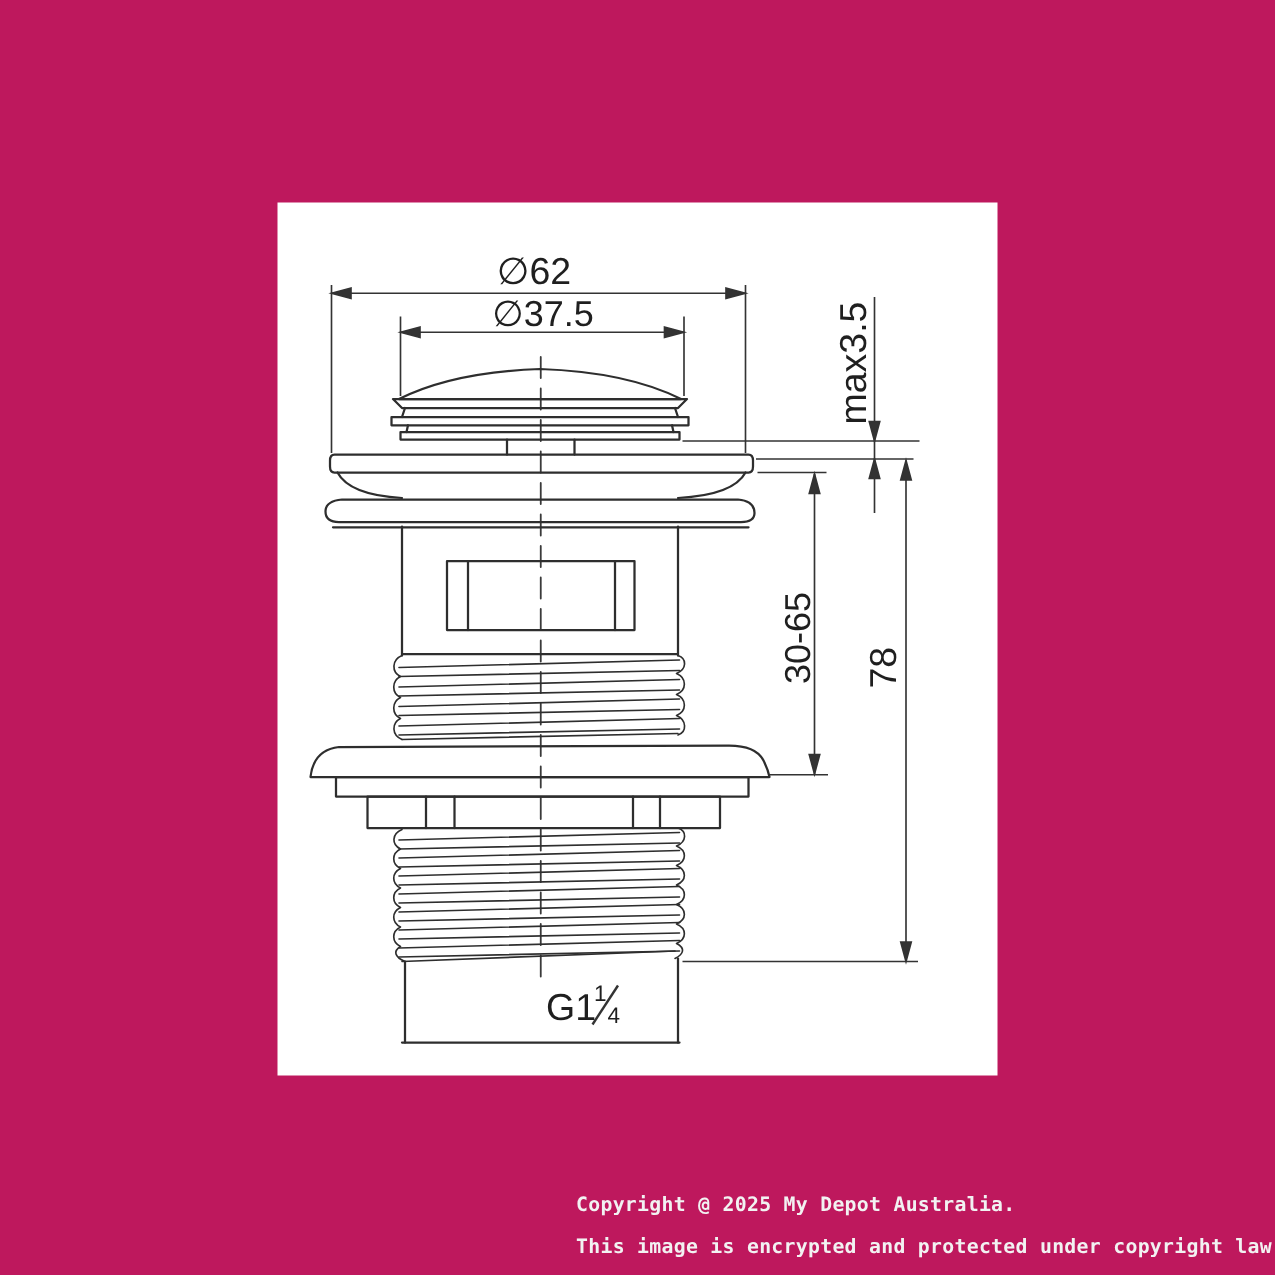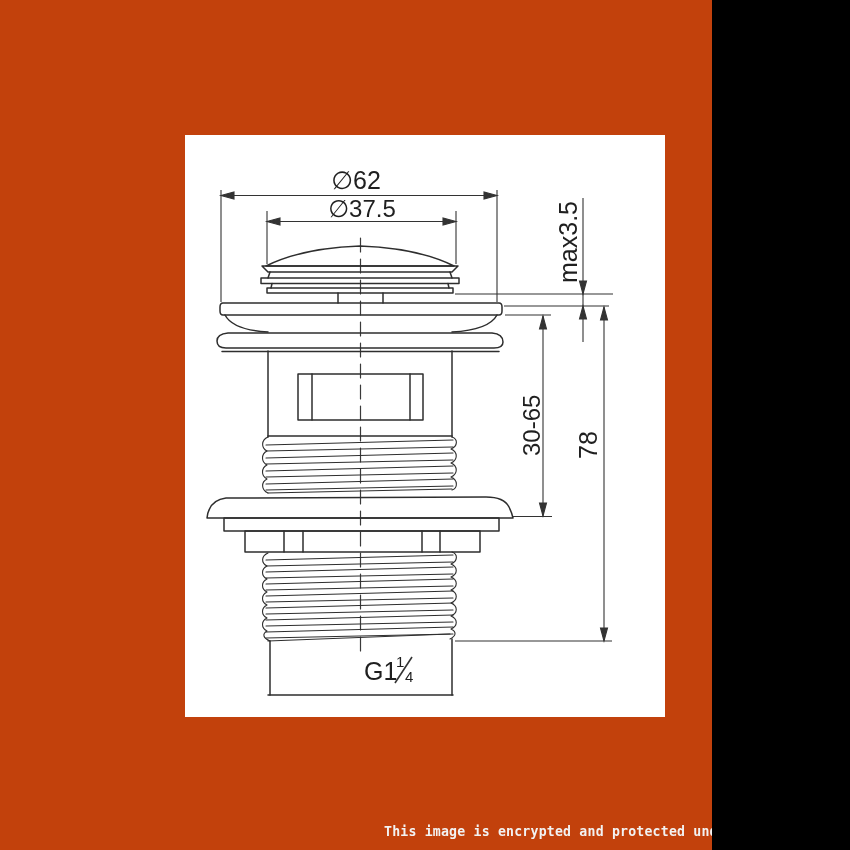--- a/index.html
+++ b/index.html
@@ -1,16 +1,16 @@
 <!DOCTYPE html>
 <html><head>
 <meta charset="utf-8">
 <style>
   html,body{margin:0;padding:0;background:#000;}
-  #canvas{position:relative;width:712px;height:850px;background:#c2410c;overflow:hidden;
+  #canvas{position:relative;width:850px;height:850px;background:#be185d;overflow:hidden;
           font-family:"Liberation Sans", sans-serif;}
   #drawing-svg{position:absolute;left:0;top:0;}
   .footer-line{position:absolute;left:384px;color:#f2f2f2;
                font-family:"DejaVu Sans Mono", monospace;
                font-weight:bold;font-size:13.2px;letter-spacing:0.2px;white-space:pre;}
   #footer-line1{top:796px;}
   #footer-line2{top:824px;}
   .dim-text{font-family:"Liberation Sans", sans-serif;fill:#1f1f1f;}
 </style>
 </head>
@@ -141,15 +141,16 @@
 
     <text class="dim-text" transform="translate(597 459) rotate(-90)" font-size="25">78</text>
 
     <g>
       <text class="dim-text" x="364" y="680" font-size="25">G1</text>
       <text class="dim-text" x="396" y="667" font-size="15">1</text>
       <text class="dim-text" x="405" y="682" font-size="15">4</text>
     </g>
   </svg>
 
+  <div id="footer-line1" class="footer-line">Copyright @ 2025 My Depot Australia.</div>
   <div id="footer-line2" class="footer-line">This image is encrypted and protected under copyright law.</div>
 
 </div>
 
 </body></html>

